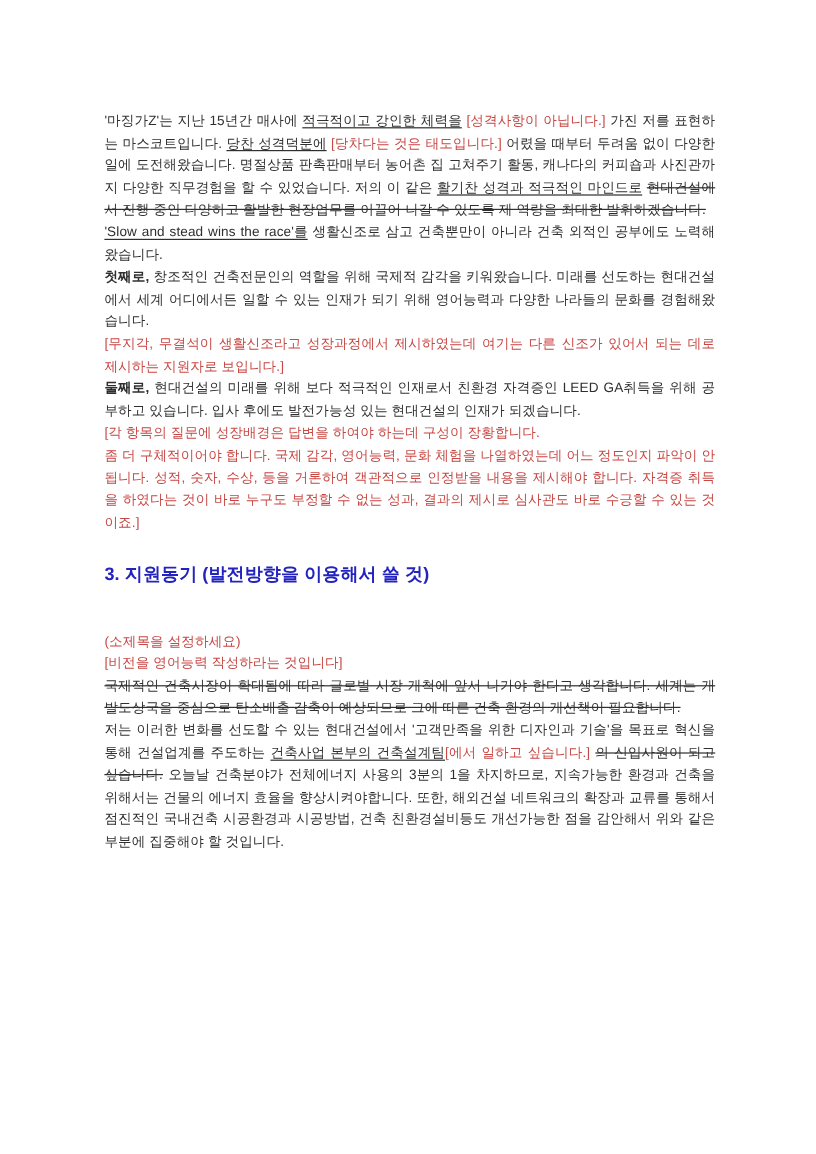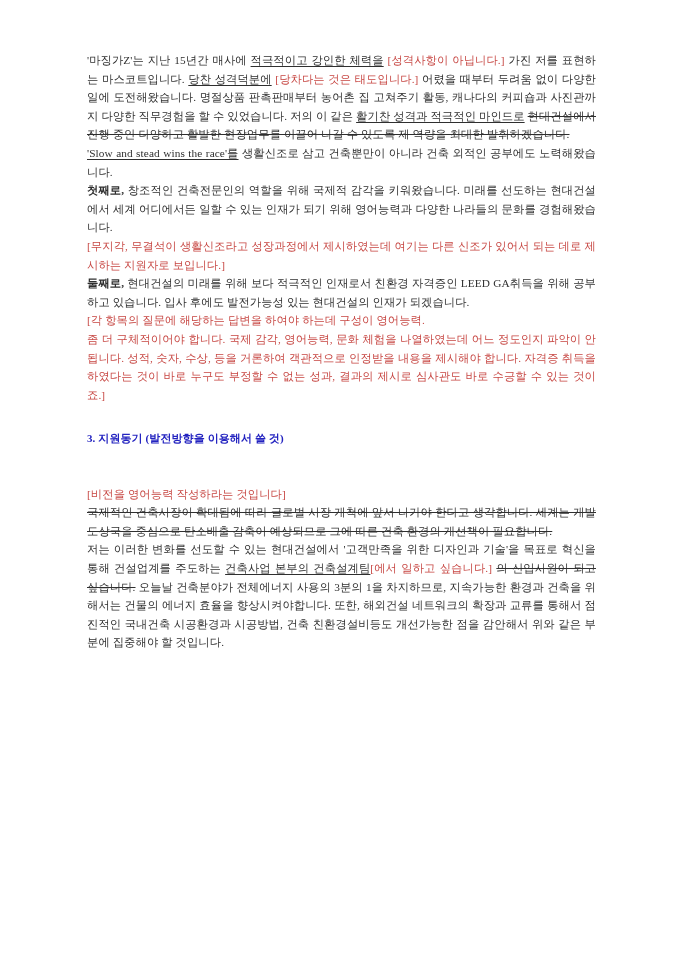--- a/index.html
+++ b/index.html
@@ -12,57 +12,58 @@
   html, body { margin: 0; padding: 0; background: #ffffff; }
   .page {
     width: 680px;
     height: 962px;
     background: var(--bg);
     overflow: hidden;
     position: relative;
   }
   .doc {
     width: 680px;
-    padding: 51px 84px 0 87px;
-    font-family: Liberation Serif, serif;
+    padding: 92px 84px 0 87px;
+    font-family: Liberation Sans, sans-serif;
     font-size: 11.3px;
     line-height: 18.6px;
     color: var(--ink);
     text-align: justify;
     word-break: break-all;
     letter-spacing: 0.1px;
   }
   p.para { margin: 0; padding: 0; }
   p.heading {
     color: var(--blue);
     font-weight: bold;
-    font-size: 11px;
+    font-size: 15px;
     margin-top: 6px;
     text-align: left;
   }
   p.annotation { color: var(--red); }
   p.spacer { min-height: 18.6px; }
   .rs-u { text-decoration: underline; text-underline-offset: 2px; }
   .rs-strike { text-decoration: line-through; }
   .rs-red { color: var(--red); }
   .rs-bold { font-weight: bold; }
 </style>
 </head>
 <body>
 
 <div class="page">
   <div class="doc">
       <p class="para body"><span>'마징가Z'는 지난 15년간 매사에 </span><span class="rs-u">적극적이고 강인한 체력을</span><span> </span><span class="rs-red">[성격사항이 아닙니다.]</span><span> 가진 저를 표현하는 마스코트입니다. </span><span class="rs-u">당찬 성격덕분에</span><span> </span><span class="rs-red">[당차다는 것은 태도입니다.]</span><span> 어렸을 때부터 두려움 없이 다양한 일에 도전해왔습니다. 명절상품 판촉판매부터 농어촌 집 고쳐주기 활동, 캐나다의 커피숍과 사진관까지 다양한 직무경험을 할 수 있었습니다. 저의 이 같은 </span><span class="rs-u">활기찬 성격과 적극적인 마인드로</span><span> </span><span class="rs-strike">현대건설에서 진행 중인 다양하고 활발한 현장업무를 이끌어 나갈 수 있도록 제 역량을 최대한 발휘하겠습니다.</span></p>
       <p class="para body"><span class="rs-u">'Slow and stead wins the race'를</span><span> 생활신조로 삼고 건축뿐만이 아니라 건축 외적인 공부에도 노력해왔습니다.</span></p>
       <p class="para body"><span class="rs-bold">첫째로,</span><span> 창조적인 건축전문인의 역할을 위해 국제적 감각을 키워왔습니다. 미래를 선도하는 현대건설에서 세계 어디에서든 일할 수 있는 인재가 되기 위해 영어능력과 다양한 나라들의 문화를 경험해왔습니다.</span></p>
       <p class="para annotation">[무지각, 무결석이 생활신조라고 성장과정에서 제시하였는데 여기는 다른 신조가 있어서 되는 데로 제시하는 지원자로 보입니다.]</p>
       <p class="para body"><span class="rs-bold">둘째로,</span><span> 현대건설의 미래를 위해 보다 적극적인 인재로서 친환경 자격증인 LEED GA취득을 위해 공부하고 있습니다. 입사 후에도 발전가능성 있는 현대건설의 인재가 되겠습니다.</span></p>
-      <p class="para annotation">[각 항목의 질문에 해당하는 답변을 하여야 하는데 구성이 영어능력.</p>
+      <p class="para annotation">[각 항목의 질문에 성장배경은 답변을 하여야 하는데 구성이 장황합니다.</p>
       <p class="para annotation">좀 더 구체적이어야 합니다. 국제 감각, 영어능력, 문화 체험을 나열하였는데 어느 정도인지 파악이 안 됩니다. 성적, 숫자, 수상, 등을 거론하여 객관적으로 인정받을 내용을 제시해야 합니다. 자격증 취득을 하였다는 것이 바로 누구도 부정할 수 없는 성과, 결과의 제시로 심사관도 바로 수긍할 수 있는 것이죠.]</p>
       <p class="para spacer">&nbsp;</p>
       <p class="para heading">3. 지원동기 (발전방향을 이용해서 쓸 것)</p>
       <p class="para spacer">&nbsp;</p>
       <p class="para spacer">&nbsp;</p>
+      <p class="para annotation">(소제목을 설정하세요)</p>
       <p class="para annotation">[비전을 영어능력 작성하라는 것입니다]</p>
       <p class="para body"><span class="rs-strike">국제적인 건축시장이 확대됨에 따라 글로벌 시장 개척에 앞서 나가야 한다고 생각합니다. 세계는 개발도상국을 중심으로 탄소배출 감축이 예상되므로 그에 따른 건축 환경의 개선책이 필요합니다.</span></p>
       <p class="para body"><span>저는 이러한 변화를 선도할 수 있는 현대건설에서 '고객만족을 위한 디자인과 기술'을 목표로 혁신을 통해 건설업계를 주도하는 </span><span class="rs-u">건축사업 본부의 건축설계팀</span><span class="rs-red">[에서 일하고 싶습니다.]</span><span> </span><span class="rs-strike">의 신입사원이 되고 싶습니다.</span><span> 오늘날 건축분야가 전체에너지 사용의 3분의 1을 차지하므로, 지속가능한 환경과 건축을 위해서는 건물의 에너지 효율을 향상시켜야합니다. 또한, 해외건설 네트워크의 확장과 교류를 통해서 점진적인 국내건축 시공환경과 시공방법, 건축 친환경설비등도 개선가능한 점을 감안해서 위와 같은 부분에 집중해야 할 것입니다.</span></p>
     </div>
 </div>
 
 </body></html>

